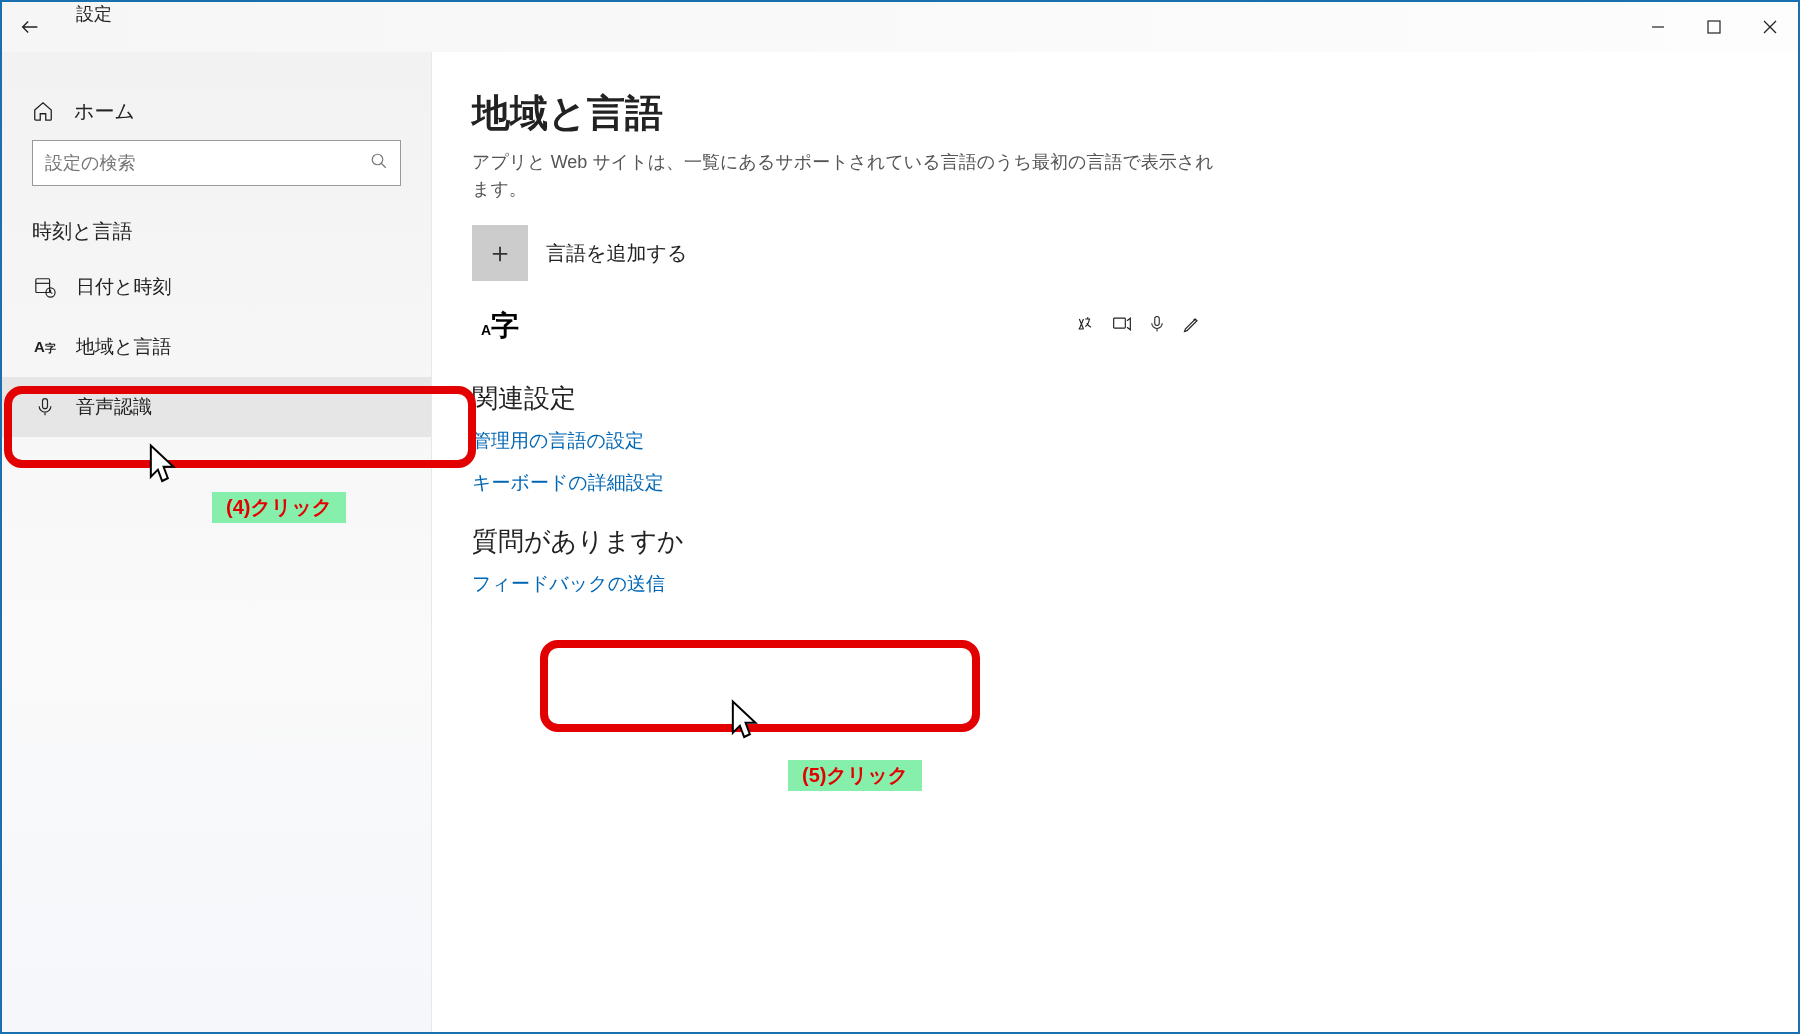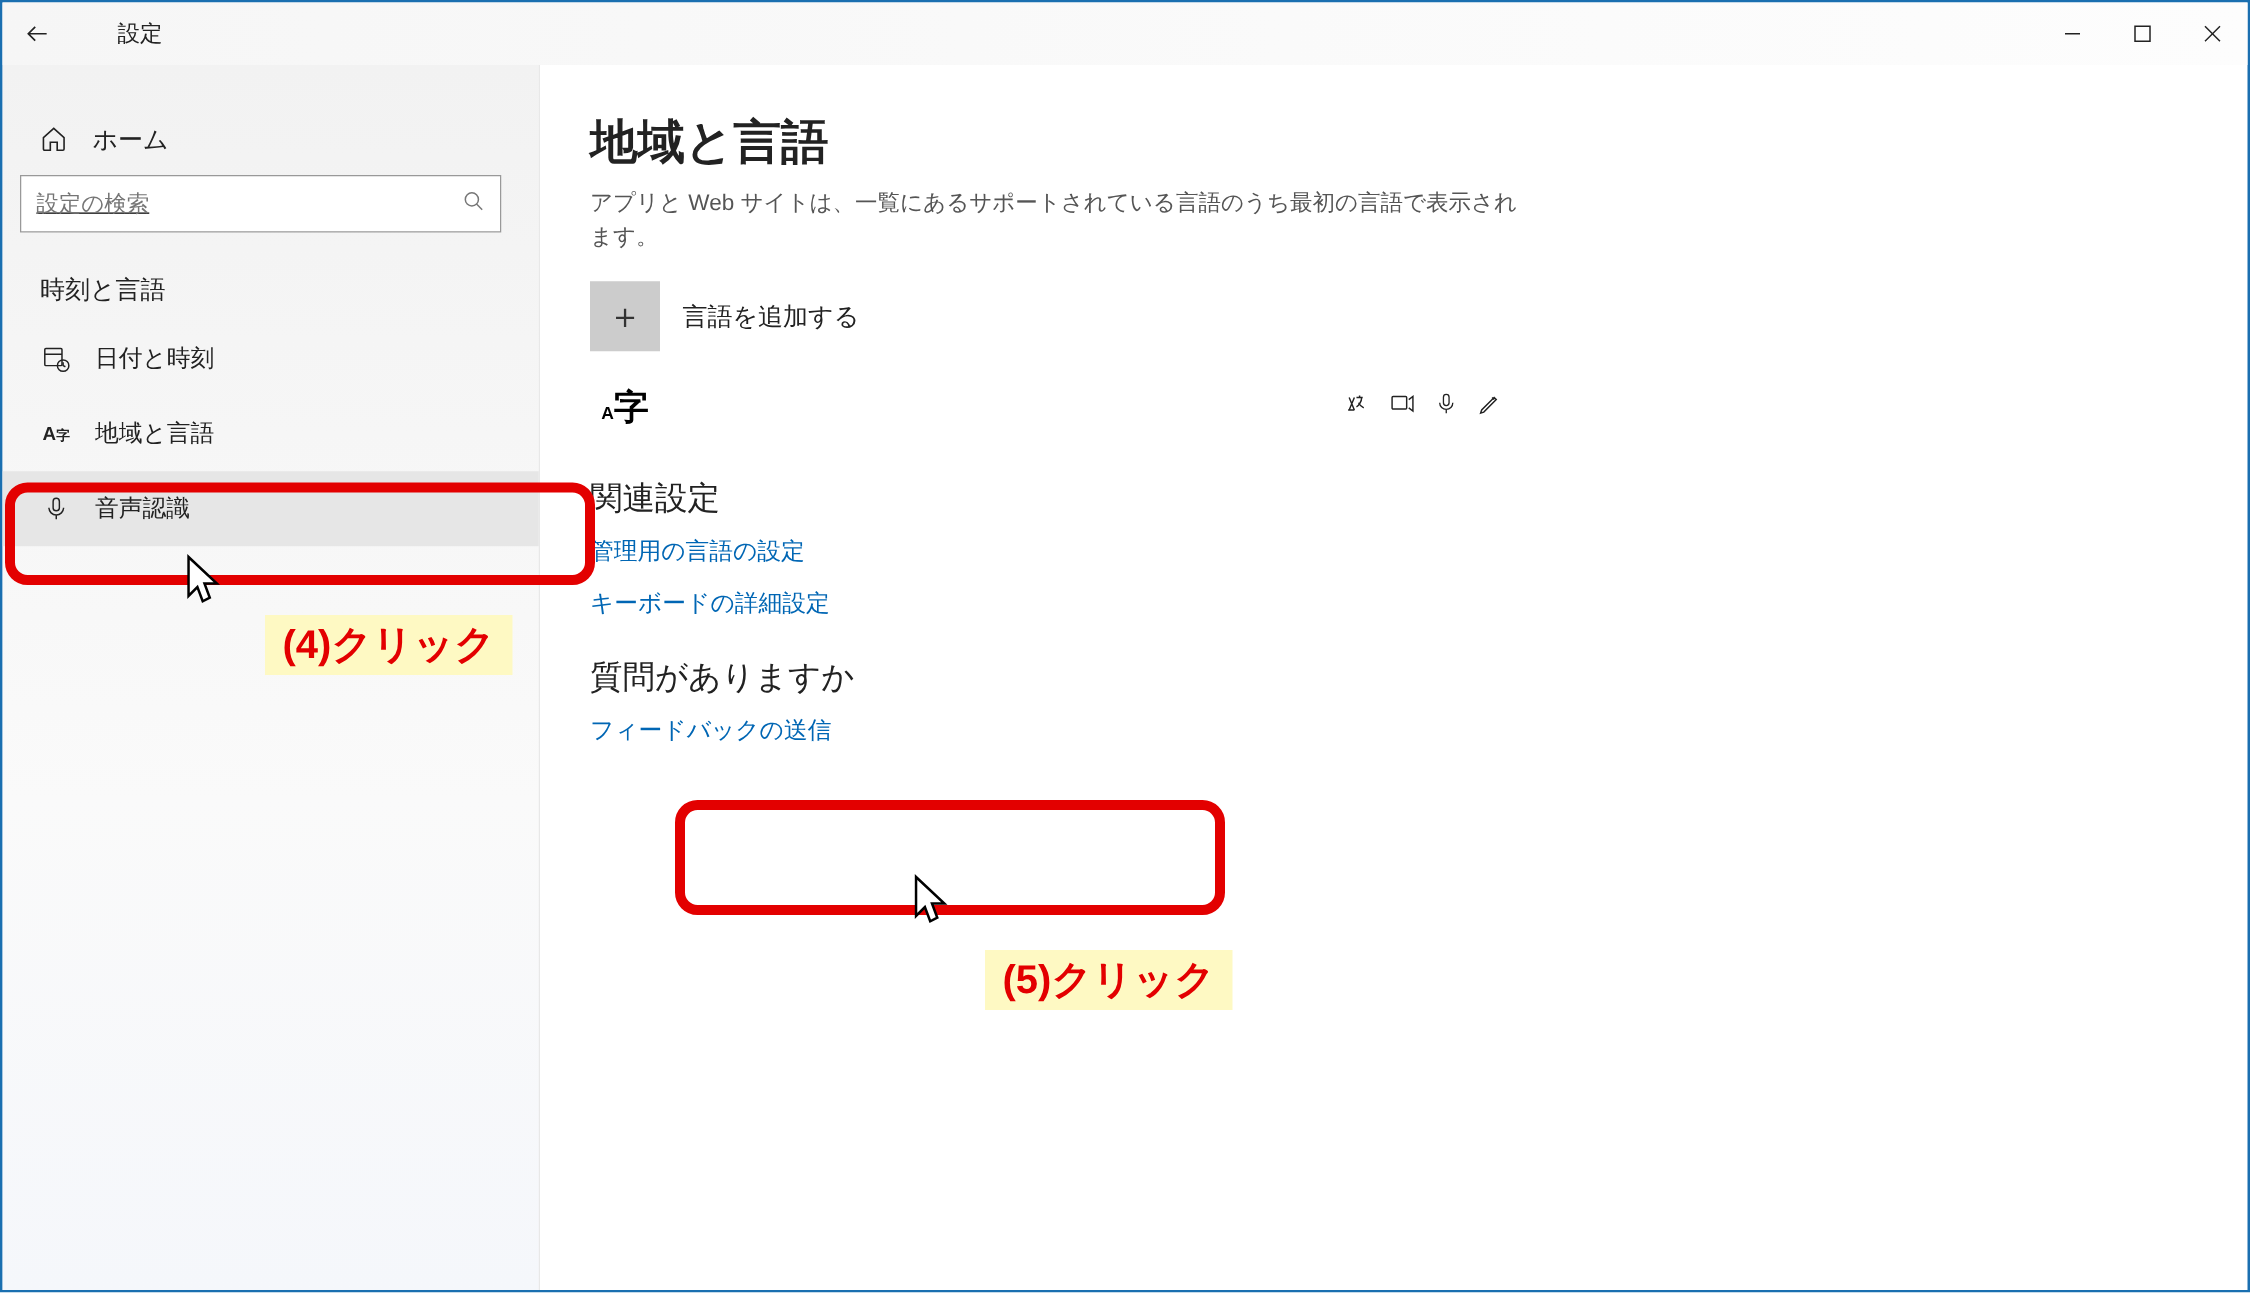--- a/index.html
+++ b/index.html
@@ -1,34 +1,34 @@
 <!DOCTYPE html>
 <html><head>
 <meta charset="utf-8">
 <style>
   * { margin: 0; padding: 0; box-sizing: border-box; font-family: "Yu Gothic UI", "Segoe UI", Meiryo, sans-serif; }
   body { width: 1800px; height: 1034px; background: #fff; position: relative; overflow: hidden; }
   .window { width: 100%; height: 100%; border: 2px solid #1a6fb0; display: flex; flex-direction: column; }
 
   
-  .titlebar { height: 50px; display: flex; align-items: center; background: linear-gradient(to right,#f6f6f6,#fdfdfd); position: relative; gap: 18px; }
+  .titlebar { height: 50px; display: flex; background: linear-gradient(to right,#f6f6f6,#fdfdfd); position: relative; }
   .back-btn { width: 56px; height: 50px; display: flex; align-items: center; justify-content: center; font-size: 22px; }
   .title-text { font-size: 18px; color: #222; margin-left: 18px; }
   .win-controls { position: absolute; right: 0; top: 0; height: 50px; display: flex; }
   .win-btn { width: 56px; height: 50px; display: flex; align-items: center; justify-content: center; }
   .win-btn svg { display: block; }
 
   
   .body { flex: 1; display: flex; overflow: hidden; }
 
   
   .sidebar { width: 430px; background: linear-gradient(to bottom,#f2f2f2,#fafafa 60%,#f5f7fb); border-right: 1px solid #e8e8e8; padding-top: 30px; }
   .sb-row { display: flex; align-items: center; height: 58px; padding-left: 30px; font-size: 20px; color: #222; }
   .sb-row.home .icon { margin-right: 20px; }
-  .search-wrap { padding: 0 30px 18px 14px; text-decoration: underline; }
+  .search-wrap { padding: 0 30px 18px 30px; }
   .search-box { width: 100%; height: 46px; border: 1px solid #999; background: #fff; display: flex; align-items: center; padding: 0 12px; }
   .search-box input { flex: 1; border: none; outline: none; font-size: 18px; color: #666; background: transparent; }
   .sb-section { font-size: 20px; font-weight: 400; color: #222; padding: 14px 30px 12px 30px; }
   .sb-item { display: flex; align-items: center; height: 60px; padding-left: 30px; font-size: 19px; color: #222; }
   .sb-item .icon { width: 26px; margin-right: 18px; display: flex; align-items: center; justify-content: center; }
   .sb-item.active { background: #e6e6e6; }
 
   
   .main { flex: 1; padding: 36px 60px 0 40px; overflow: auto; }
   .page-title { font-size: 38px; font-weight: 600; color: #222; margin-bottom: 10px; }
@@ -41,21 +41,21 @@
   .lang-glyph sub { font-size: 14px; vertical-align: baseline; }
   .lang-text .lang-name { font-size: 20px; color: #222; }
   .lang-text .lang-sub { font-size: 18px; color: #666; }
   .lang-icons { margin-left: auto; display: flex; gap: 16px; font-size: 20px; color: #333; }
 
   .section-h { font-size: 26px; font-weight: 400; color: #222; margin-top: 28px; margin-bottom: 12px; }
   .link { display: block; font-size: 19px; color: #0066b4; margin: 10px 0 16px 0; text-decoration: none; }
 
   
   .hl-red { position: absolute; border: 8px solid #e30000; border-radius: 18px; pointer-events: none; }
-  .hl-yellow { position: absolute; background: #fef9c3; padding: 2px 14px; font-size: 32px; font-weight: 700; color: #e30000; }
+  .hl-yellow { position: absolute; background: #86efac; padding: 2px 14px; font-size: 20px; font-weight: 700; color: #e30000; }
   .cursor { position: absolute; pointer-events: none; }
 
   .icon svg { display: block; }
 </style>
 </head>
 <body>
 
 <div class="window">
 
   <div class="titlebar">

